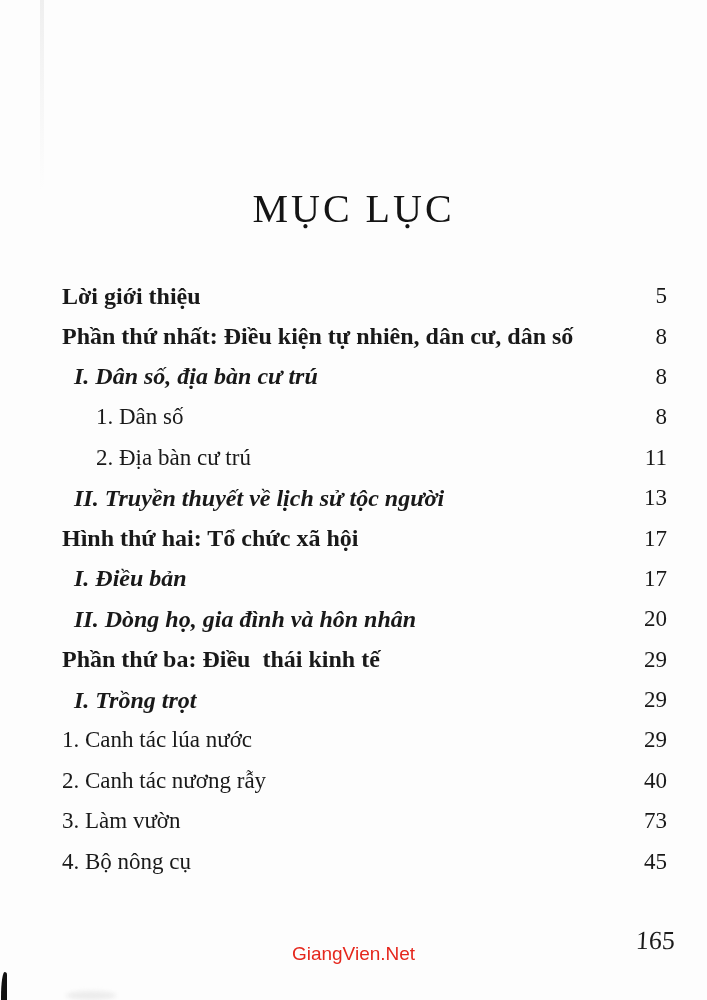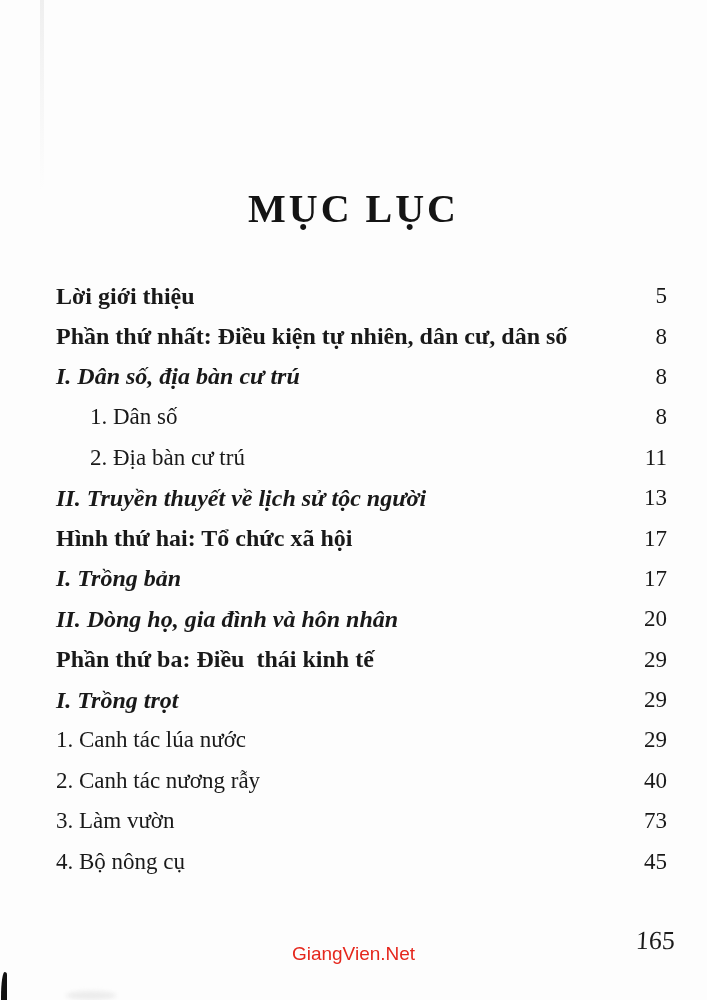--- a/index.html
+++ b/index.html
@@ -48,28 +48,28 @@
     border-radius: 50%;
     filter: blur(2px);
   }
   .page-title {
     position: absolute;
     top: 158px;
     left: 0;
     width: 100%;
     text-align: center;
     font-size: 40px;
-    font-weight: 700;
+    font-weight: 400;
     letter-spacing: 3px;
     color: #141414;
   }
   .toc {
     position: absolute;
     top: 276px;
-    left: 56px;
+    left: 62px;
     right: 40px;
   }
   .toc-row {
     display: flex;
     justify-content: space-between;
     align-items: center;
     height: 40.4px;
   }
   .toc-label {
     white-space: pre;
@@ -83,20 +83,21 @@
     font-style: normal;
   }
   .style-bold .toc-label {
     font-weight: 700;
     font-size: 24px;
   }
   .style-bold-italic .toc-label {
     font-weight: 700;
     font-style: italic;
     font-size: 24px;
+    margin-left: 12px;
   }
   .style-regular .toc-label {
     font-weight: 400;
   }
   .indent-1 .toc-label {
     padding-left: 34px;
   }
   .page-number {
     position: absolute;
     top: 926px;
@@ -148,21 +149,21 @@
   </div>
       <div class="toc-row style-bold-italic indent-0">
     <span class="toc-label">II. Truyền thuyết về lịch sử tộc người</span>
     <span class="toc-page">13</span>
   </div>
       <div class="toc-row style-bold indent-0">
     <span class="toc-label">Hình thứ hai: Tổ chức xã hội</span>
     <span class="toc-page">17</span>
   </div>
       <div class="toc-row style-bold-italic indent-0">
-    <span class="toc-label">I. Trồng bản</span>
+    <span class="toc-label">I. Điều bản</span>
     <span class="toc-page">17</span>
   </div>
       <div class="toc-row style-bold-italic indent-0">
     <span class="toc-label">II. Dòng họ, gia đình và hôn nhân</span>
     <span class="toc-page">20</span>
   </div>
       <div class="toc-row style-bold indent-0">
     <span class="toc-label">Phần thứ ba: Điều  thái kinh tế</span>
     <span class="toc-page">29</span>
   </div>

